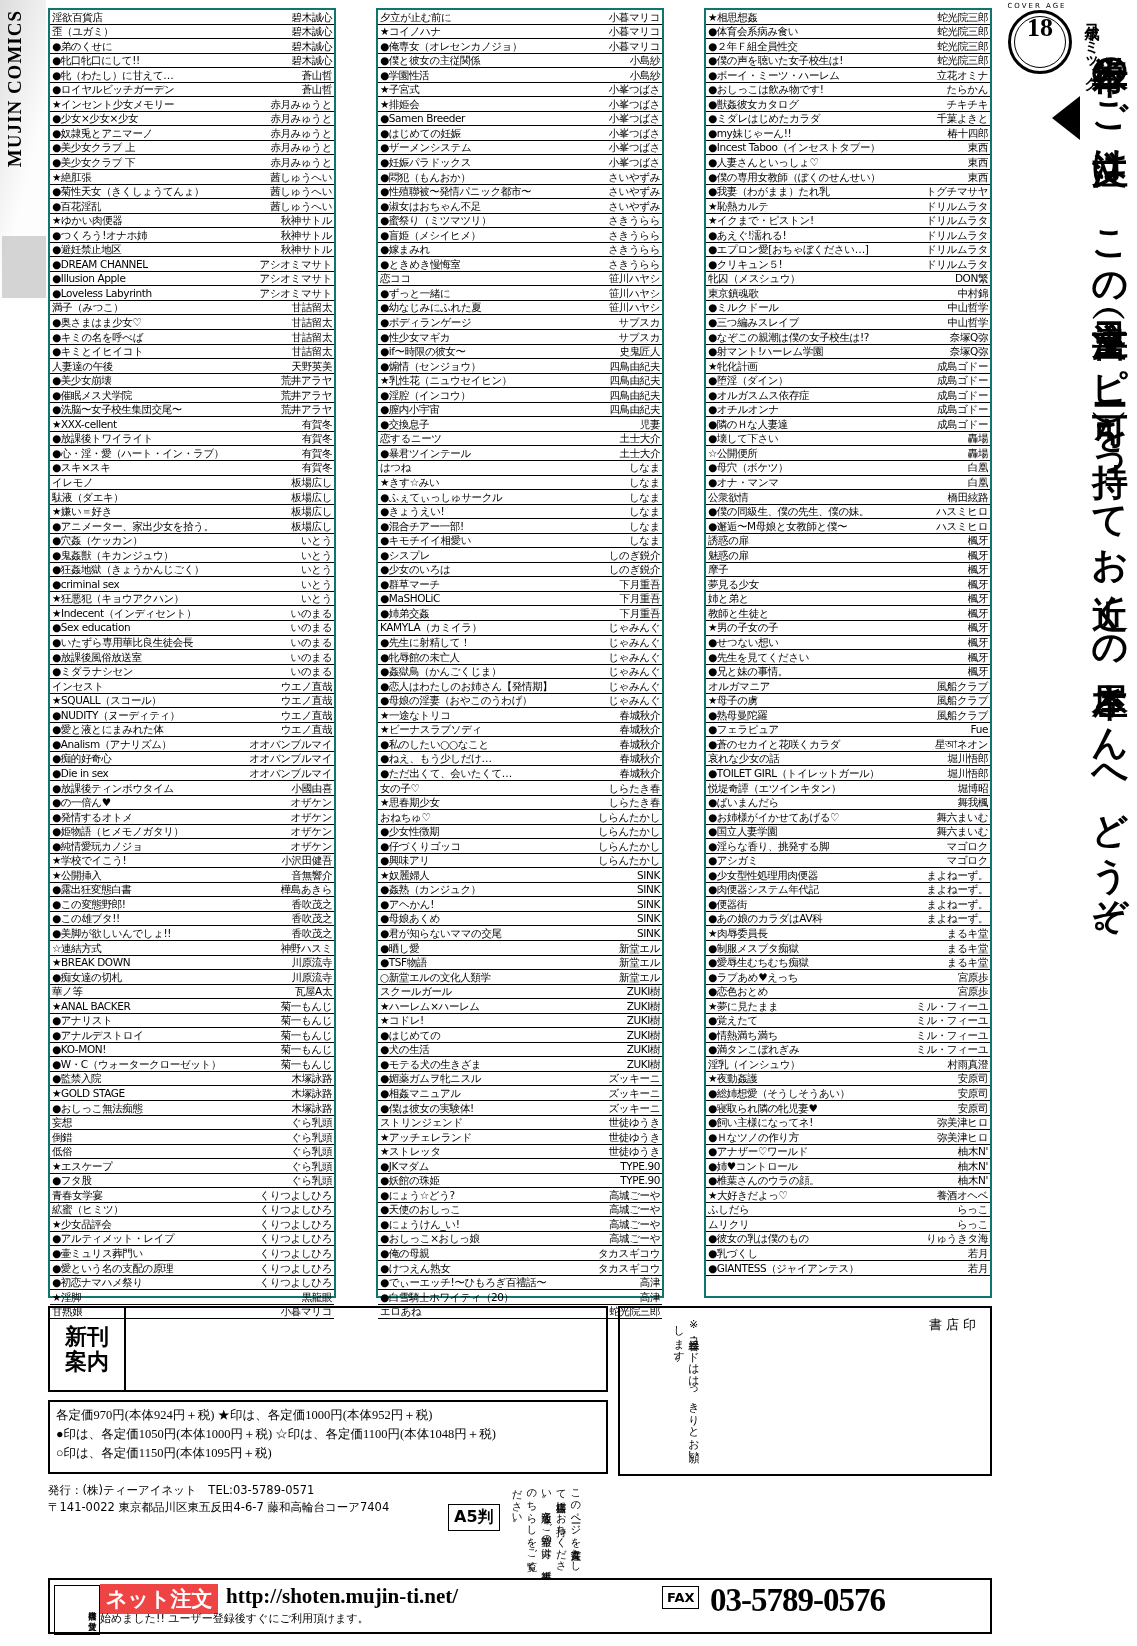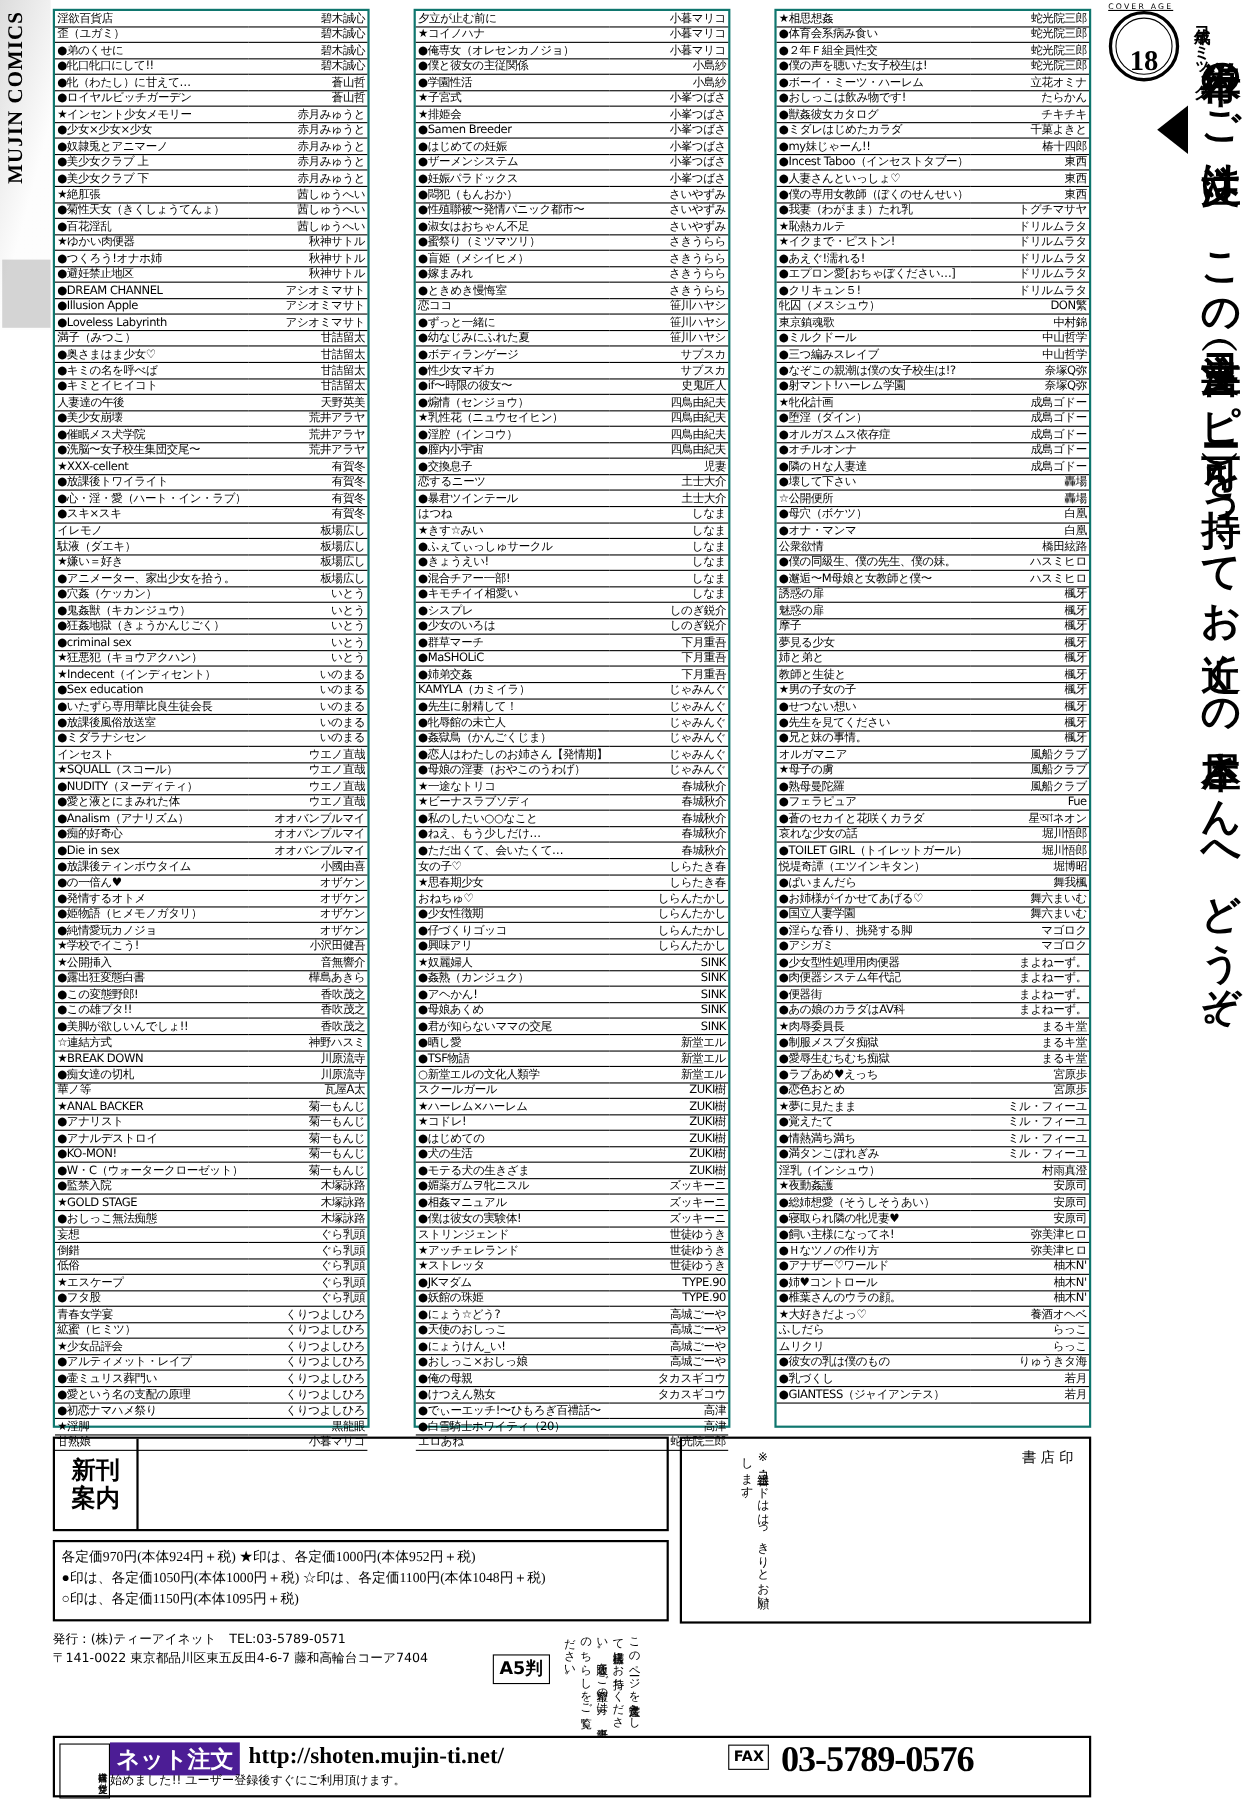--- a/index.html
+++ b/index.html
@@ -25,24 +25,24 @@
   .smudge{position:absolute;left:0px;top:0px;width:46px;height:300px;
     background:linear-gradient(105deg,rgba(140,140,140,.30),rgba(215,215,215,.05) 60%);}
   .smudge2{position:absolute;left:2px;top:236px;width:44px;height:62px;background:rgba(120,120,120,.30);}
 
   
   .rightpanel{position:absolute;left:1000px;top:0;width:137px;height:1646px;}
   .vheadline{position:absolute;right:4px;top:28px;height:1520px;
     writing-mode:vertical-rl;font-family:"Liberation Serif",serif;font-weight:bold;
     font-size:36px;letter-spacing:2px;line-height:1.28;}
   .age-badge{position:absolute;left:8px;top:10px;width:58px;height:58px;border-radius:50%;
-     border:3px solid #000;display:flex;align-items:flex-end;justify-content:center;
+     border:3px solid #000;display:flex;align-items:flex-start;justify-content:center;
      font-weight:bold;font-size:26px;font-family:"Liberation Serif",serif;}
   .age-badge .ring{position:absolute;left:3px;top:3px;right:3px;bottom:3px;border:1px solid #000;border-radius:50%;}
-  .badge-caption{position:absolute;left:2px;top:2px;width:70px;height:12px;font-size:7px;text-align:center;letter-spacing:2px;text-decoration:underline;}
+  .badge-caption{position:absolute;left:2px;top:2px;width:70px;height:12px;font-size:7px;text-align:center;letter-spacing:2px;}
   .seinen{position:absolute;left:74px;top:14px;width:26px;
     writing-mode:vertical-rl;font-size:15px;font-weight:bold;line-height:1.15;font-family:"Liberation Serif",serif;}
   .tri{position:absolute;left:52px;top:96px;width:0;height:0;
     border-top:22px solid transparent;border-bottom:22px solid transparent;border-right:28px solid #000;}
 
   
   .newbox{position:absolute;left:48px;top:1306px;width:560px;height:86px;border:2px solid #000;box-sizing:border-box;}
   .newlabel{position:absolute;left:0;top:0;width:74px;height:82px;display:flex;flex-direction:column;
      align-items:center;justify-content:center;border-right:2px solid #000;font-family:"Liberation Serif",serif;
      font-weight:bold;font-size:22px;line-height:1.15;}
@@ -68,21 +68,21 @@
   .pub-left{position:absolute;left:0;top:0;width:420px;font-size:11.5px;line-height:1.45;}
   .a5{position:absolute;left:400px;top:22px;border:1.5px solid #000;padding:2px 5px;font-size:16px;font-weight:bold;}
   .pub-mid{position:absolute;left:462px;top:0;width:300px;font-size:10.5px;line-height:1.35;
      writing-mode:horizontal-tb;}
   .pub-mid .vtxt{writing-mode:vertical-rl;height:84px;font-size:10.5px;line-height:1.4;display:inline-block;}
 
   
   .orderbar{position:absolute;left:48px;top:1578px;width:944px;height:56px;border:2px solid #000;box-sizing:border-box;background:#fff;}
   .ob-badge{position:absolute;left:4px;top:5px;width:40px;height:44px;font-size:8.5px;line-height:1.1;
      writing-mode:vertical-rl;text-align:center;border:1px solid #000;padding:2px;}
-  .ob-net{position:absolute;left:50px;top:4px;font-size:21px;font-weight:bold;font-family:"Liberation Serif",serif;background:#4c1d95;color:#fff;padding:1px 6px;}
+  .ob-net{position:absolute;left:50px;top:4px;font-size:21px;font-weight:bold;font-family:"Liberation Serif",serif;background:#ef4444;color:#fff;padding:1px 6px;}
   .ob-url{position:absolute;left:176px;top:4px;font-size:21px;font-weight:bold;font-family:"Liberation Serif",serif;}
   .ob-sub{position:absolute;left:50px;top:31px;font-size:11px;}
   .ob-fax{position:absolute;left:612px;top:6px;font-size:13px;font-weight:bold;border:1.5px solid #000;padding:3px 4px;}
   .ob-tel{position:absolute;left:660px;top:2px;font-size:33px;font-weight:bold;font-family:"Liberation Serif",serif;letter-spacing:-1px;}
 </style>
 </head>
 <body>
 
 <div class="page">
 

